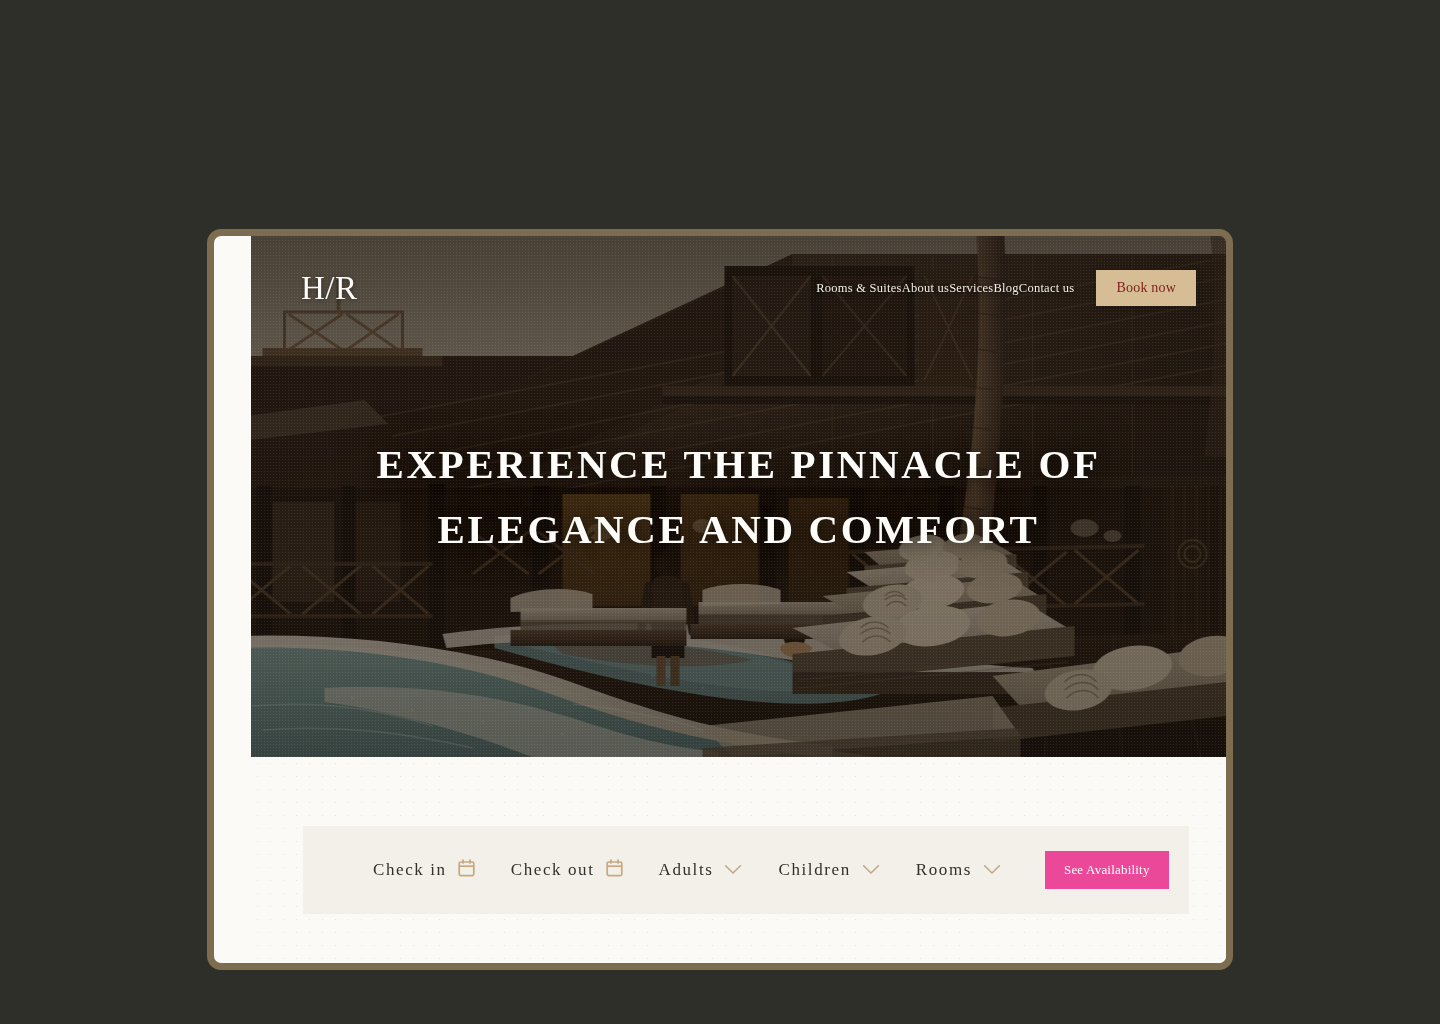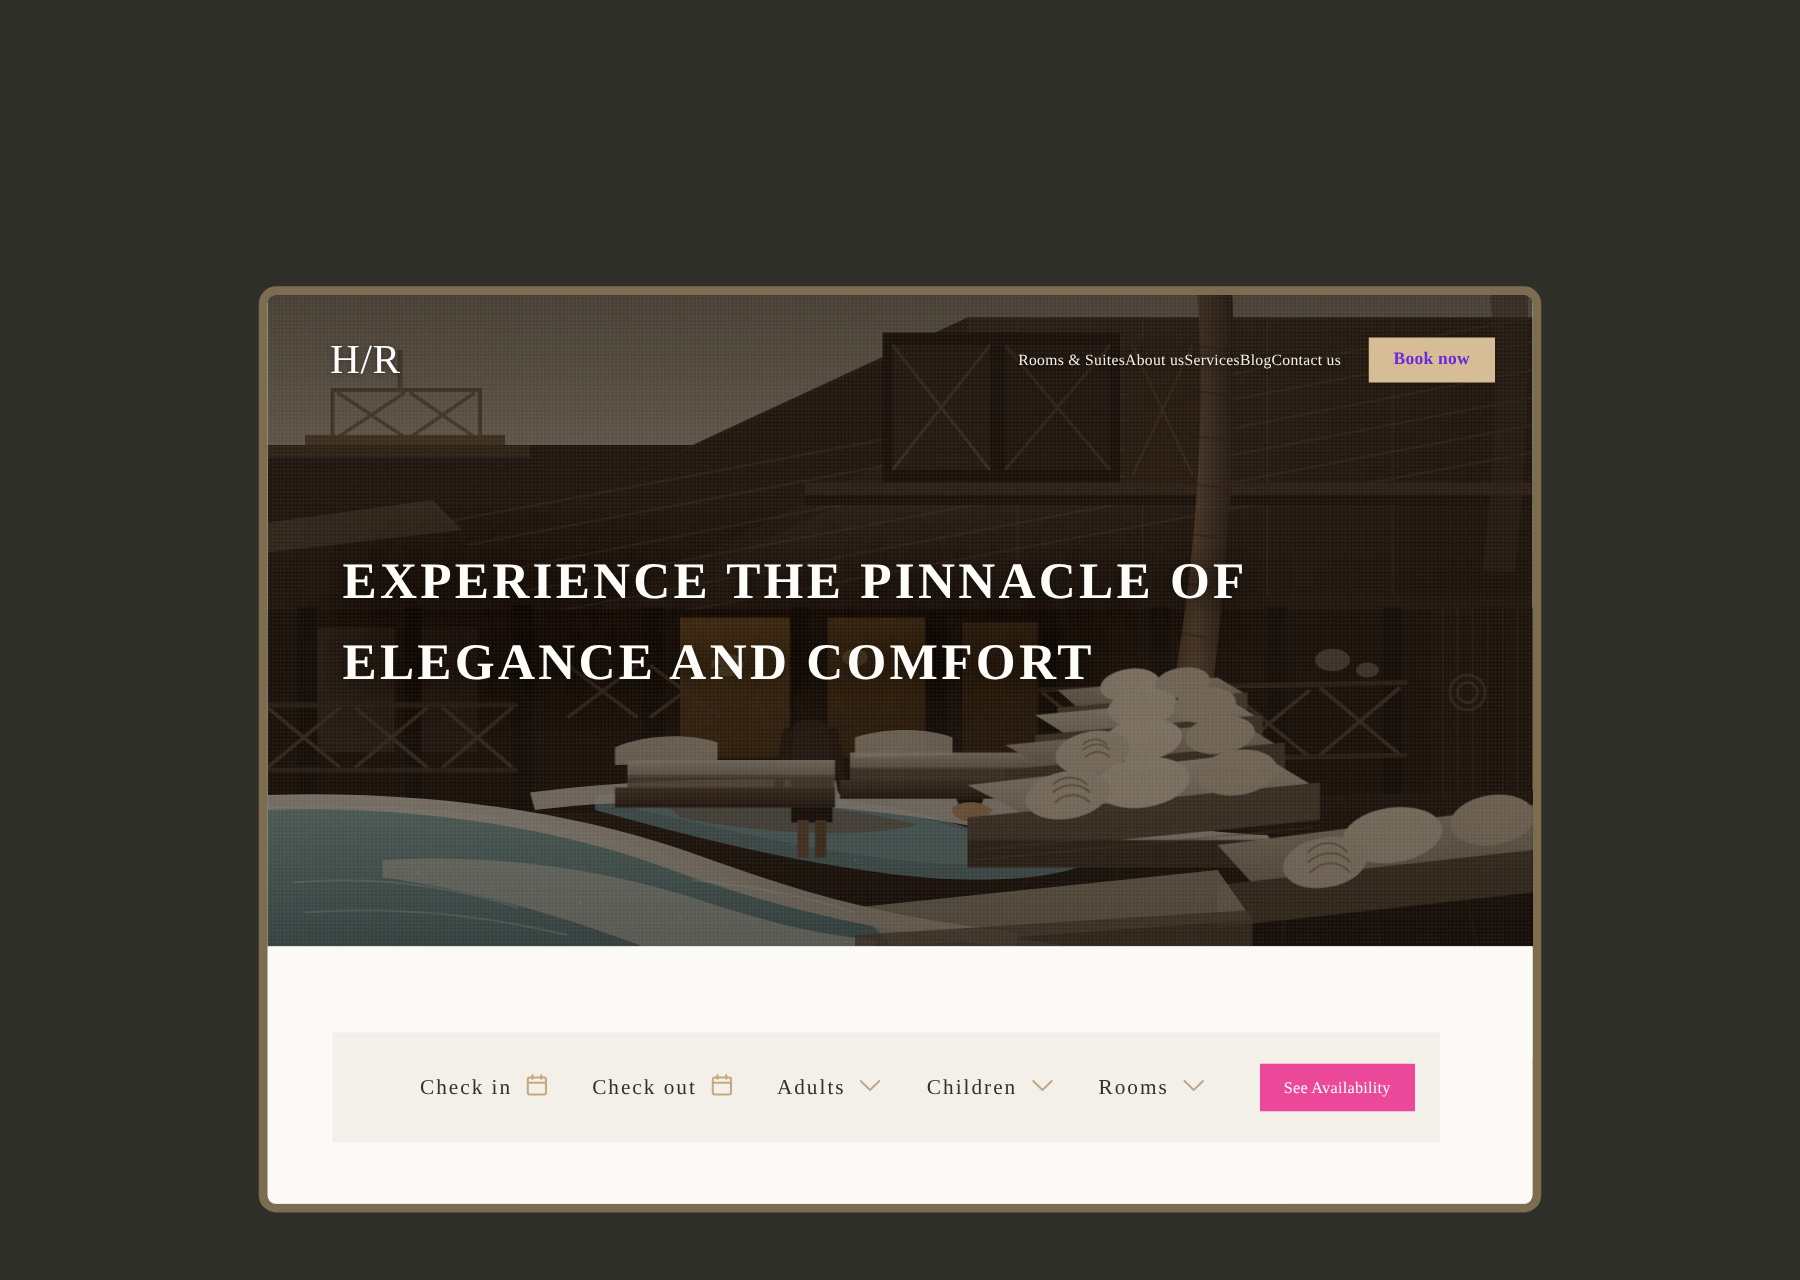--- a/index.html
+++ b/index.html
@@ -42,20 +42,21 @@
   .frame {
     position: absolute;
     left: 207px;
     top: 229px;
     width: 1026px;
     height: 741px;
     border: 7px solid #7d6d50;
     border-radius: 14px;
     overflow: hidden;
     background: #fbfaf7;
+    padding-left: 37px;
   }
 
   
   .hero {
     position: relative;
     width: 100%;
     height: 521px;
     overflow: hidden;
     background: #1d1713;
   }
@@ -122,38 +123,38 @@
     letter-spacing: .25px;
     white-space: nowrap;
     text-shadow: 0 1px 4px rgba(0,0,0,.7);
     cursor: pointer;
     font-family: "Liberation Serif", "DejaVu Serif", serif;
   }
 
   .book-btn {
     margin-left: 22px;
     background: #d6bd96;
-    color: #6d28d9;
+    color: #7f1d1d;
     border: none;
     font-size: 14px;
     letter-spacing: .2px;
     padding: 10px 20px;
     cursor: pointer;
     white-space: nowrap;
     font-family: "Liberation Serif", "DejaVu Serif", serif;
     box-shadow: 0 1px 6px rgba(0,0,0,.25);
-    font-weight: bold;
   }
 
   
   .hero-title {
     position: absolute;
     left: 0; right: 0;
     top: 196px;
     z-index: 5;
+    text-align: center;
     color: #fffdf9;
     font-size: 41px;
     line-height: 1.58;
     letter-spacing: 2.6px;
     padding: 0 60px;
     text-shadow: 0 2px 14px rgba(0,0,0,.62), 0 0 42px rgba(0,0,0,.5);
     font-family: "Liberation Serif", "DejaVu Serif", serif;
   }
 
   

